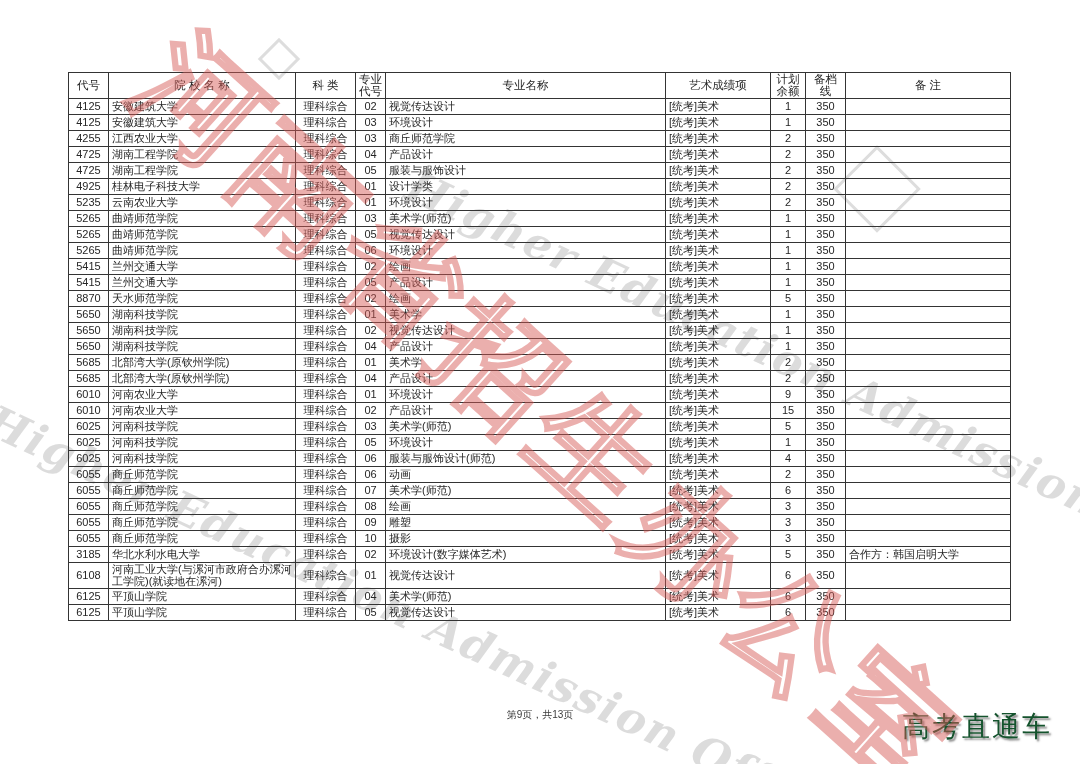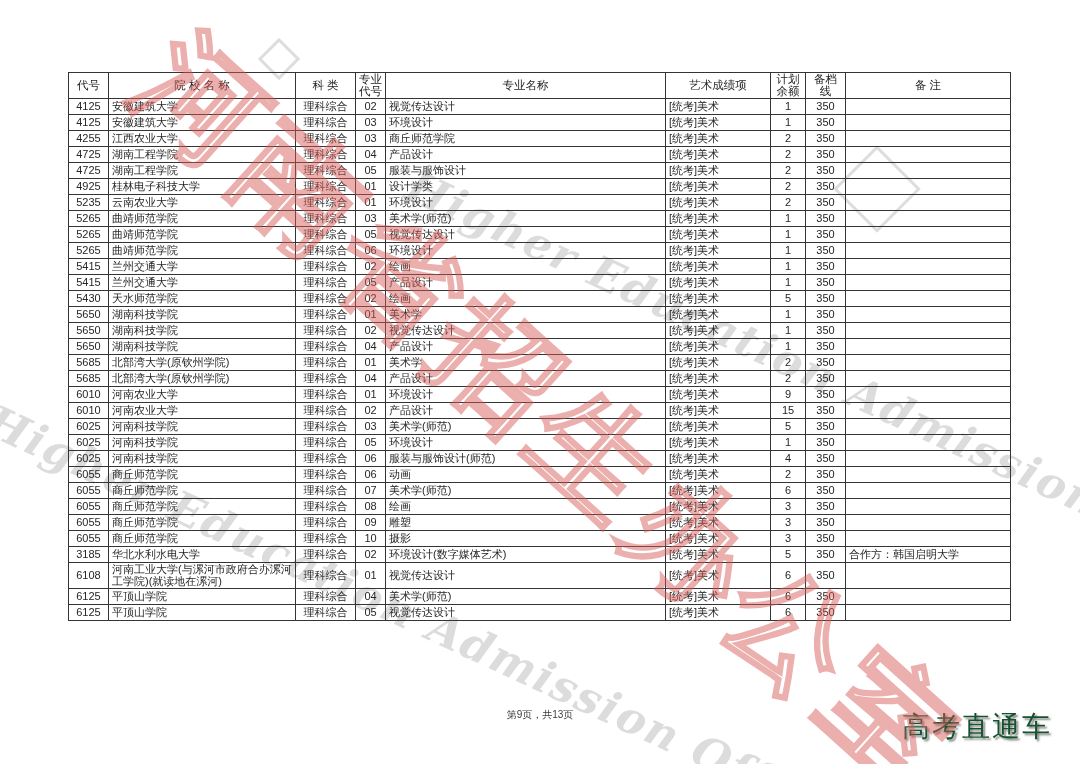--- a/index.html
+++ b/index.html
@@ -231,21 +231,21 @@
           <td>兰州交通大学</td>
           <td>理科综合</td>
           <td>05</td>
           <td>产品设计</td>
           <td>[统考]美术</td>
           <td>1</td>
           <td>350</td>
           <td></td>
         </tr>
         <tr>
-          <td>5430</td>
+          <td>8870</td>
           <td>天水师范学院</td>
           <td>理科综合</td>
           <td>02</td>
           <td>绘画</td>
           <td>[统考]美术</td>
           <td>5</td>
           <td>350</td>
           <td></td>
         </tr>
         <tr>

